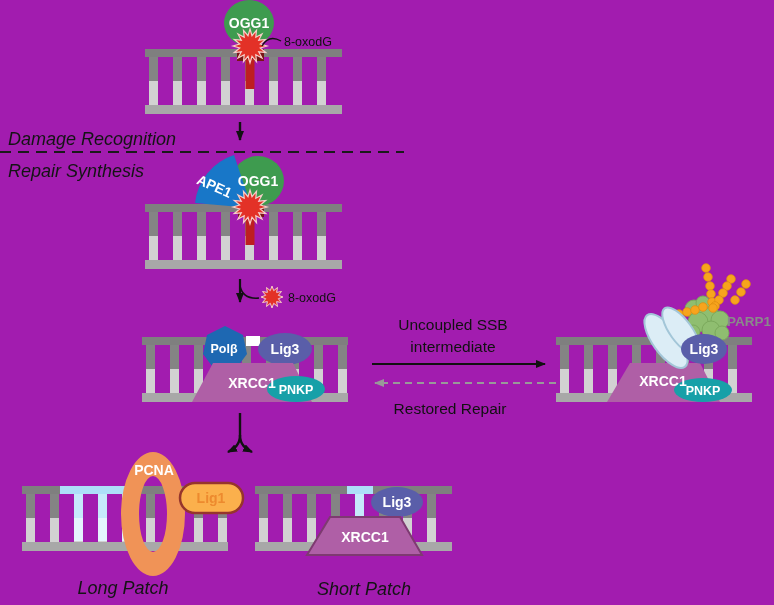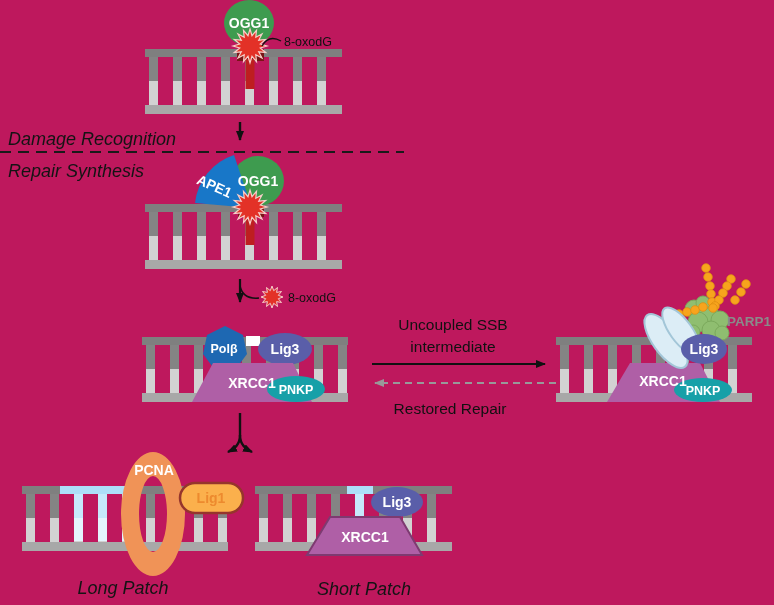--- a/index.html
+++ b/index.html
@@ -1,16 +1,16 @@
 <!DOCTYPE html>
 <html><head>
 <meta charset="utf-8">
 <style>
   html,body{margin:0;padding:0;background:#fff;}
-  #stage{position:relative;width:774px;height:605px;background:#be185d;overflow:hidden;
+  #stage{position:relative;width:774px;height:605px;background:#a21caf;overflow:hidden;
          font-family:"Liberation Sans",sans-serif;}
   svg{position:absolute;left:0;top:0;}
   text{font-family:"Liberation Sans",sans-serif;}
   .t-protein{font-weight:bold;font-size:14px;fill:#ffffff;text-anchor:middle;}
   .t-protein-sm{font-weight:bold;font-size:12.5px;fill:#ffffff;text-anchor:middle;}
   .t-stage{font-style:italic;font-size:18px;fill:#141414;text-anchor:start;}
   .t-flow{font-size:15.5px;fill:#111111;text-anchor:middle;}
   .t-patch{font-style:italic;font-size:18px;fill:#141414;text-anchor:middle;}
   .t-small{font-size:12.5px;fill:#111111;text-anchor:start;}
   .t-parp{font-weight:bold;font-size:13.5px;fill:#8a8a8a;text-anchor:start;}

